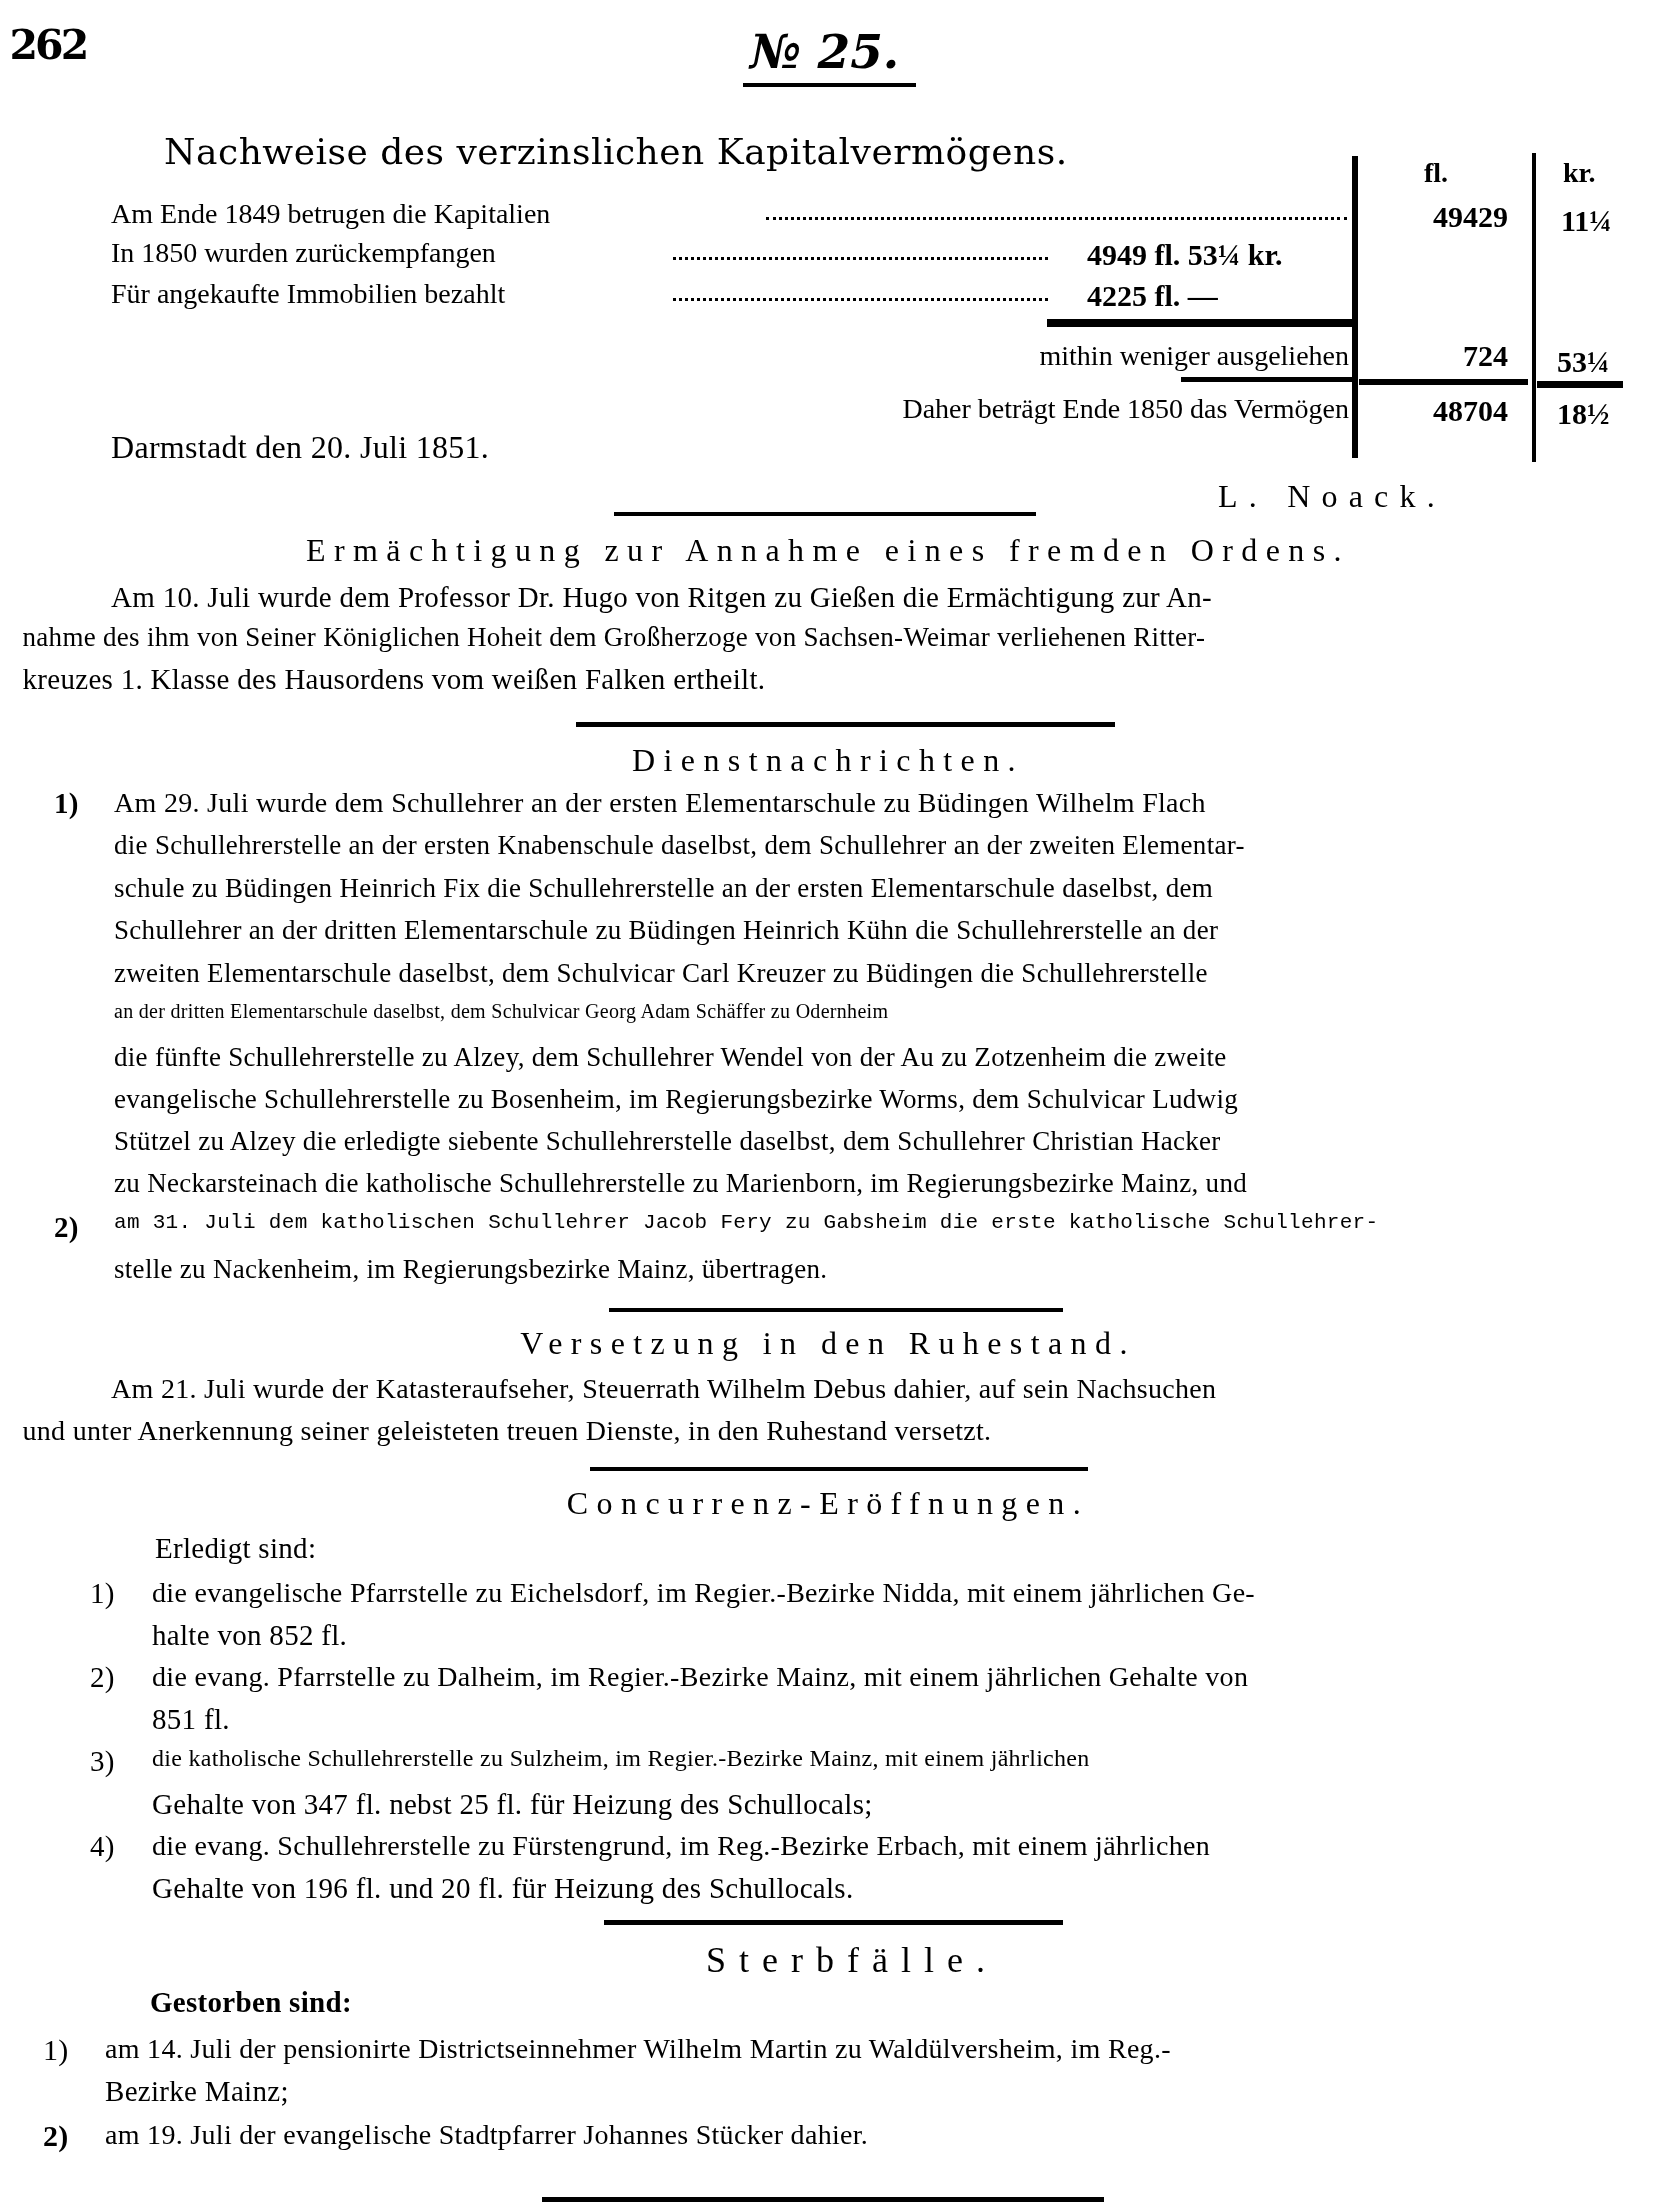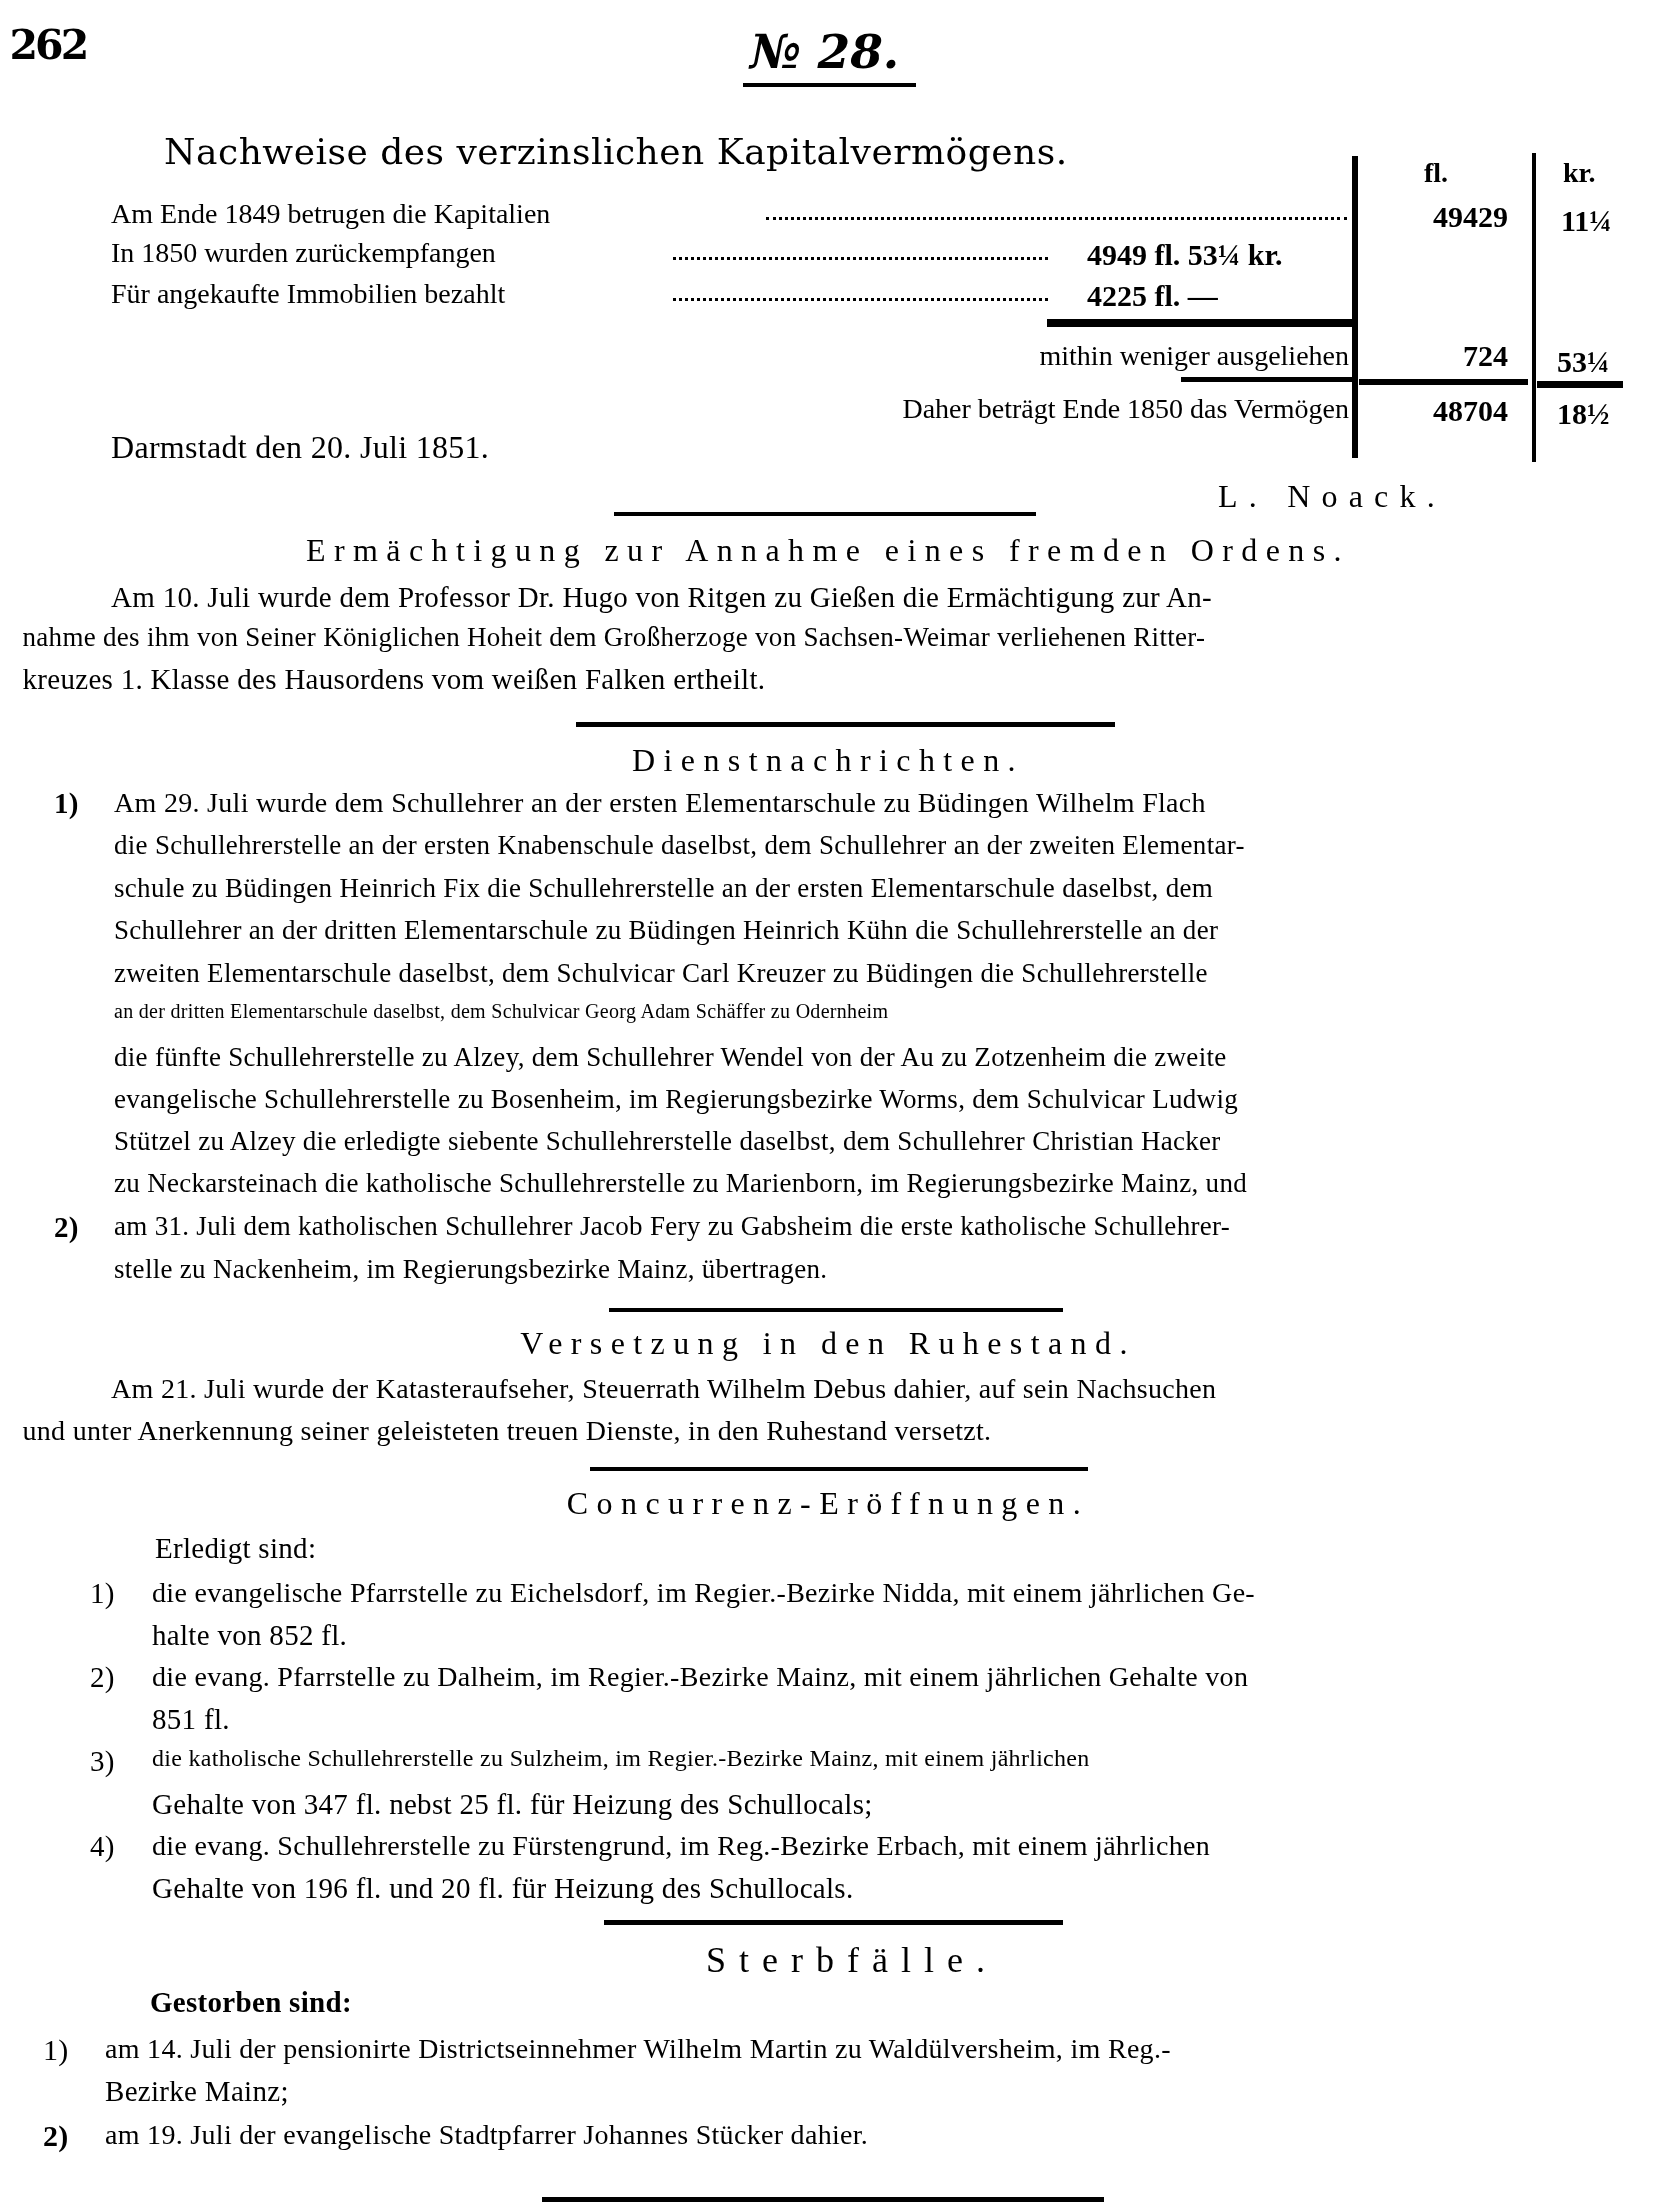--- a/index.html
+++ b/index.html
@@ -16,21 +16,21 @@
   .colhead { position:absolute; font-size:28px; font-weight:bold; font-family:"Liberation Serif", serif; }
   .vline { position:absolute; background:#000; }
   .body-text { font-size:29px; font-family:"Liberation Serif", serif; letter-spacing:0.3px; }
   .heading { position:absolute; font-size:32px; font-family:"Liberation Serif", serif; letter-spacing:8.4px; text-align:center; left:0; width:1656px; }
   .bold { font-weight:bold; }
 </style>
 </head>
 <body>
 
 <div class="abs pageno">262</div>
-<div class="abs issue">№ 28.</div>
+<div class="abs issue">№ 25.</div>
 <div class="rule" style="left:743px; top:83px; width:173px; height:3.7px;"></div>
 
 <div class="abs title">Nachweise des verzinslichen Kapitalvermögens.</div>
 
 <div class="vline" style="left:1352px; top:156px; width:5.6px; height:302px;"></div>
 <div class="vline" style="left:1532px; top:153px; width:3.7px; height:309px;"></div>
 <div class="colhead" style="left:1424px; top:157px;">fl.</div>
 <div class="colhead" style="left:1563px; top:157px;">kr.</div>
 
 <div class="row" style="left:111px; top:197px;">Am Ende 1849 betrugen die Kapitalien</div>
@@ -74,21 +74,21 @@
 <div class="abs body-text" style="left:114px; top:830px; font-size:27px;">die Schullehrerstelle an der ersten Knabenschule daselbst, dem Schullehrer an der zweiten Elementar-</div>
 <div class="abs body-text" style="left:114px; top:873px; font-size:27px;">schule zu Büdingen Heinrich Fix die Schullehrerstelle an der ersten Elementarschule daselbst, dem</div>
 <div class="abs body-text" style="left:114px; top:915px; font-size:27px;">Schullehrer an der dritten Elementarschule zu Büdingen Heinrich Kühn die Schullehrerstelle an der</div>
 <div class="abs body-text" style="left:114px; top:958px; font-size:27px;">zweiten Elementarschule daselbst, dem Schulvicar Carl Kreuzer zu Büdingen die Schullehrerstelle</div>
 <div class="abs body-text" style="left:114px; top:1000px; font-size:20px;">an der dritten Elementarschule daselbst, dem Schulvicar Georg Adam Schäffer zu Odernheim</div>
 <div class="abs body-text" style="left:114px; top:1042px; font-size:27px;">die fünfte Schullehrerstelle zu Alzey, dem Schullehrer Wendel von der Au zu Zotzenheim die zweite</div>
 <div class="abs body-text" style="left:114px; top:1084px; font-size:27px;">evangelische Schullehrerstelle zu Bosenheim, im Regierungsbezirke Worms, dem Schulvicar Ludwig</div>
 <div class="abs body-text" style="left:114px; top:1126px; font-size:27px;">Stützel zu Alzey die erledigte siebente Schullehrerstelle daselbst, dem Schullehrer Christian Hacker</div>
 <div class="abs body-text" style="left:114px; top:1168px; font-size:27px;">zu Neckarsteinach die katholische Schullehrerstelle zu Marienborn, im Regierungsbezirke Mainz, und</div>
 <div class="abs body-text bold" style="left:54px; top:1211px;">2)</div>
-<div class="abs body-text" style="left:114px; top:1211px; font-size:27px;">am 31. Juli dem katholischen Schullehrer Jacob Fery zu Gabsheim die erste katholische Schullehrer-</div>
+<div class="abs body-text" style="left:114px; top:1211px; font-size:21px;font-family:Liberation Mono, monospace;">am 31. Juli dem katholischen Schullehrer Jacob Fery zu Gabsheim die erste katholische Schullehrer-</div>
 <div class="abs body-text" style="left:114px; top:1254px; font-size:27px;">stelle zu Nackenheim, im Regierungsbezirke Mainz, übertragen.</div>
 <div class="rule" style="left:609px; top:1308px; width:454px; height:3.7px;"></div>
 
 <div class="heading" style="top:1325px;">Versetzung in den Ruhestand.</div>
 <div class="abs body-text" style="left:111px; top:1373px; font-size:28px;">Am 21. Juli wurde der Katasteraufseher, Steuerrath Wilhelm Debus dahier, auf sein Nachsuchen</div>
 <div class="abs body-text" style="left:22.5px; top:1415px; font-size:28px;">und unter Anerkennung seiner geleisteten treuen Dienste, in den Ruhestand versetzt.</div>
 <div class="rule" style="left:590px; top:1467px; width:498px; height:3.7px;"></div>
 
 <div class="heading" style="top:1485px;">Concurrenz-Eröffnungen.</div>
 <div class="abs body-text" style="left:155px; top:1532px;">Erledigt sind:</div>

